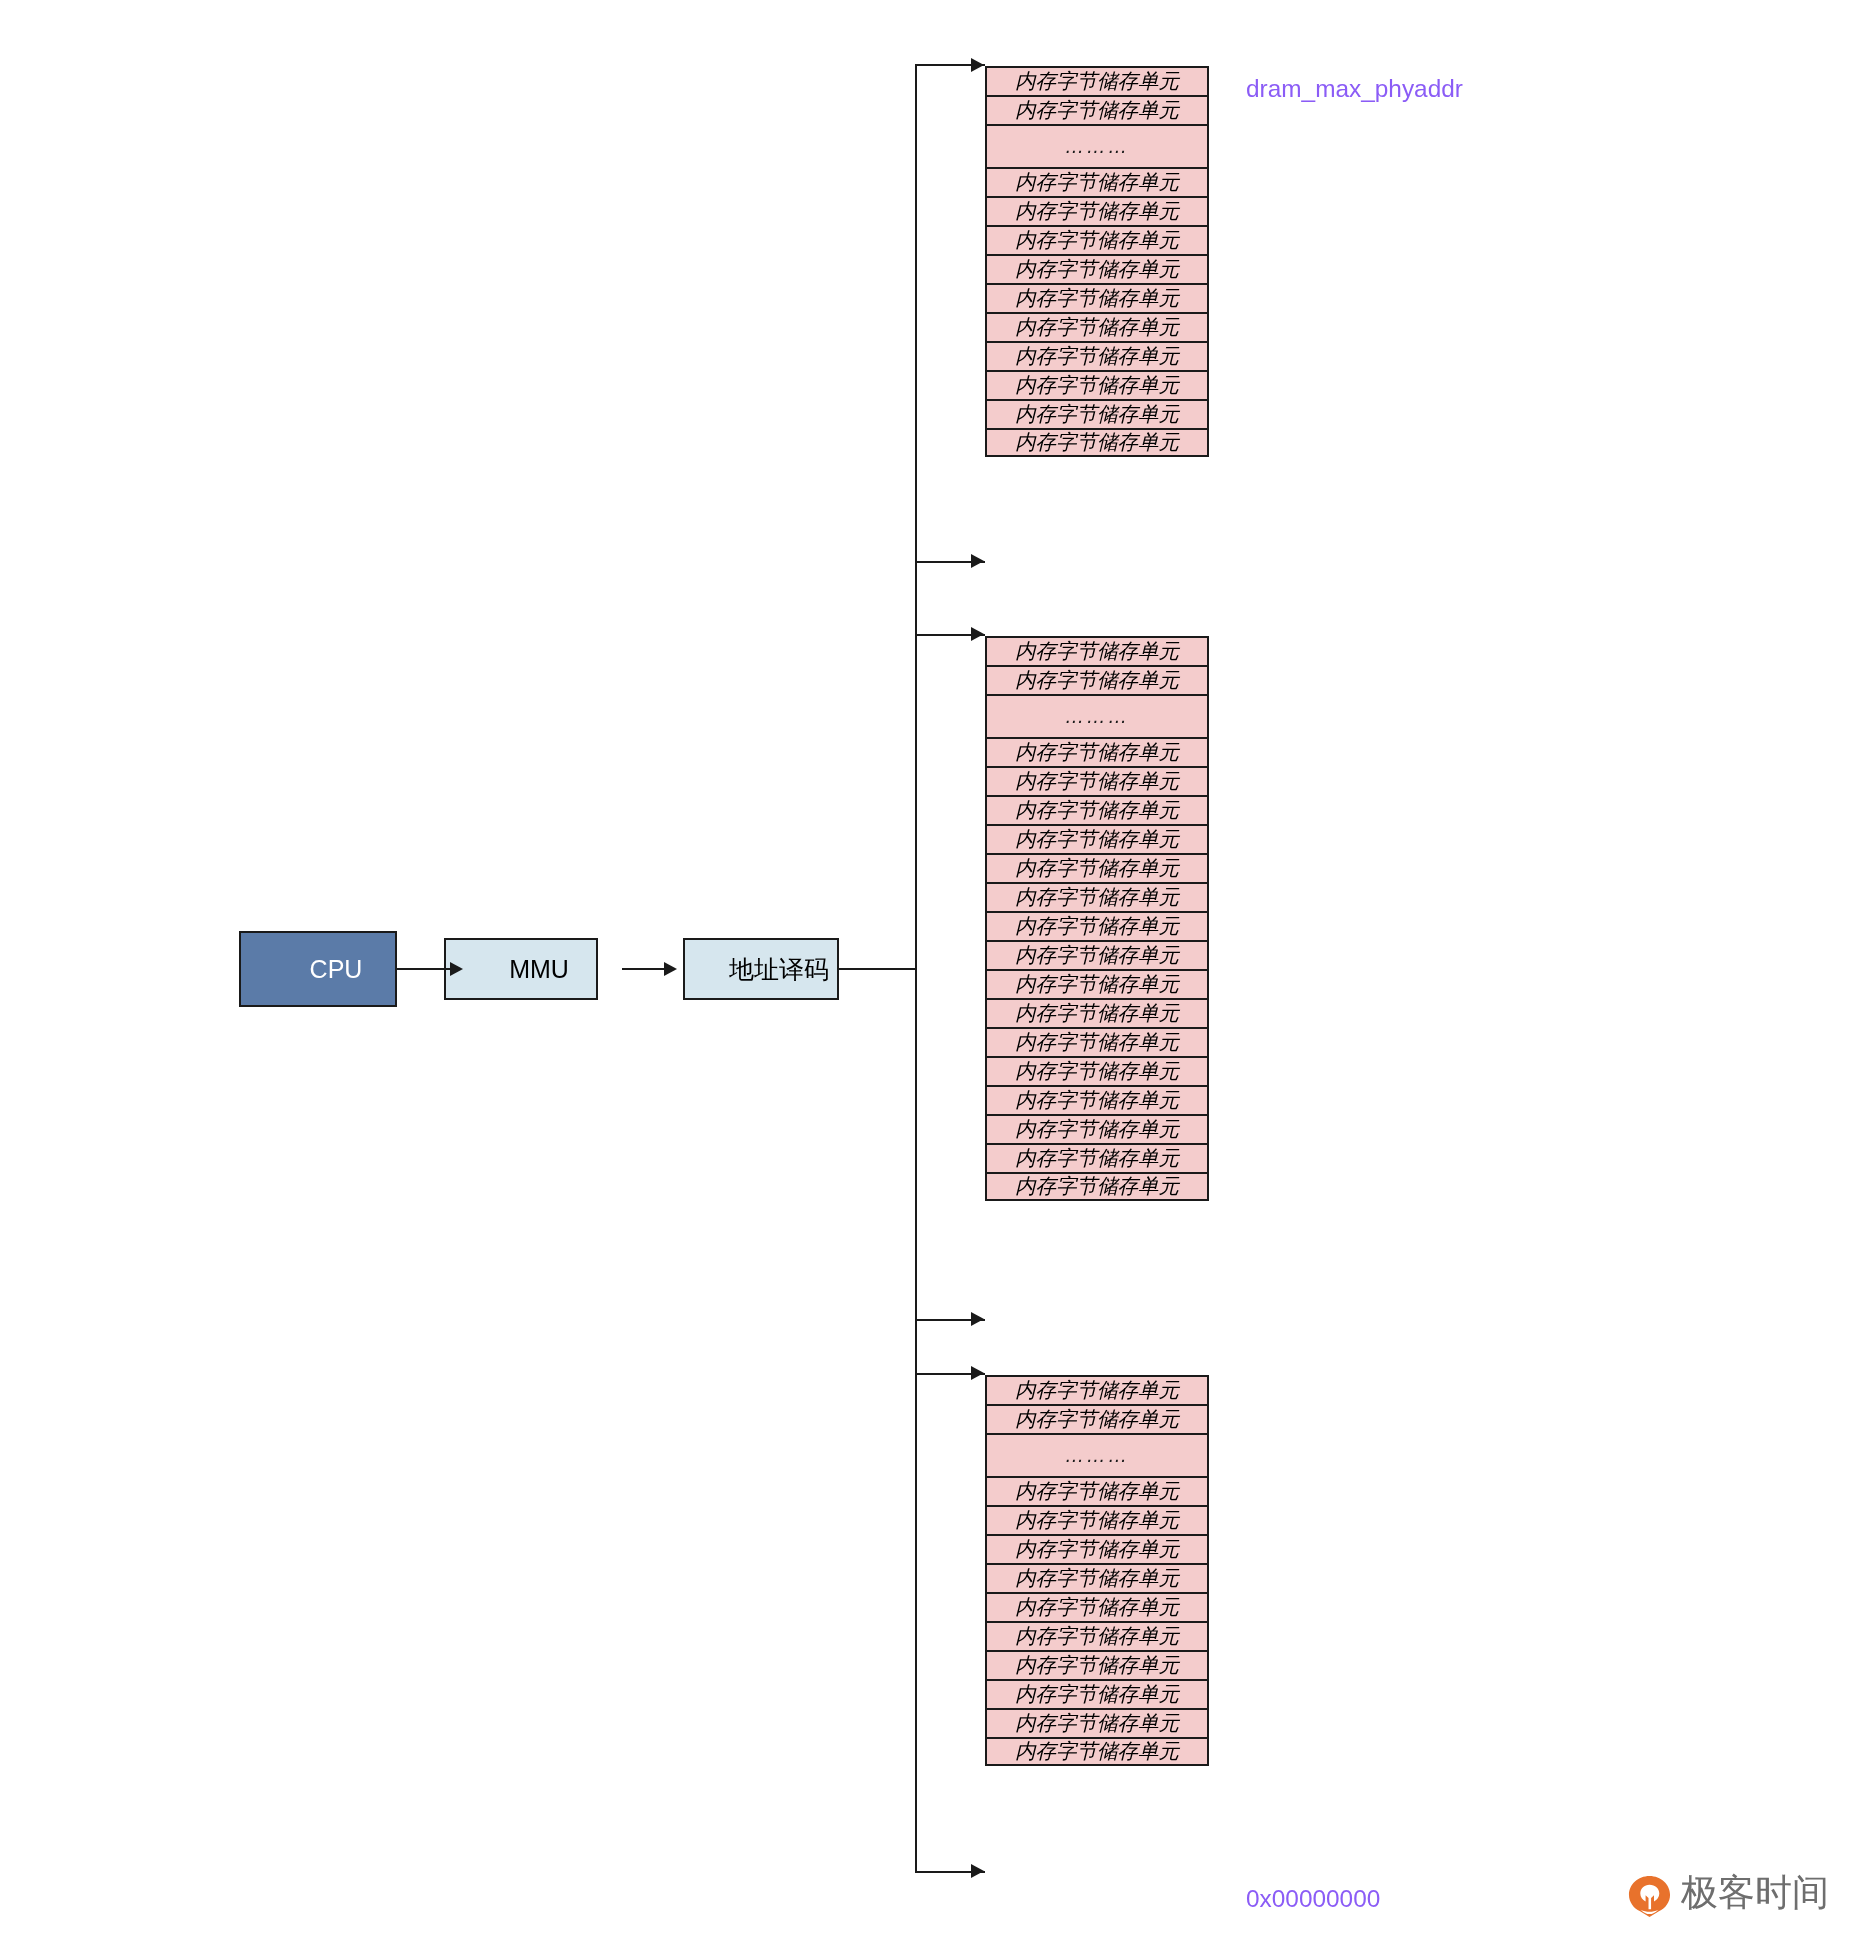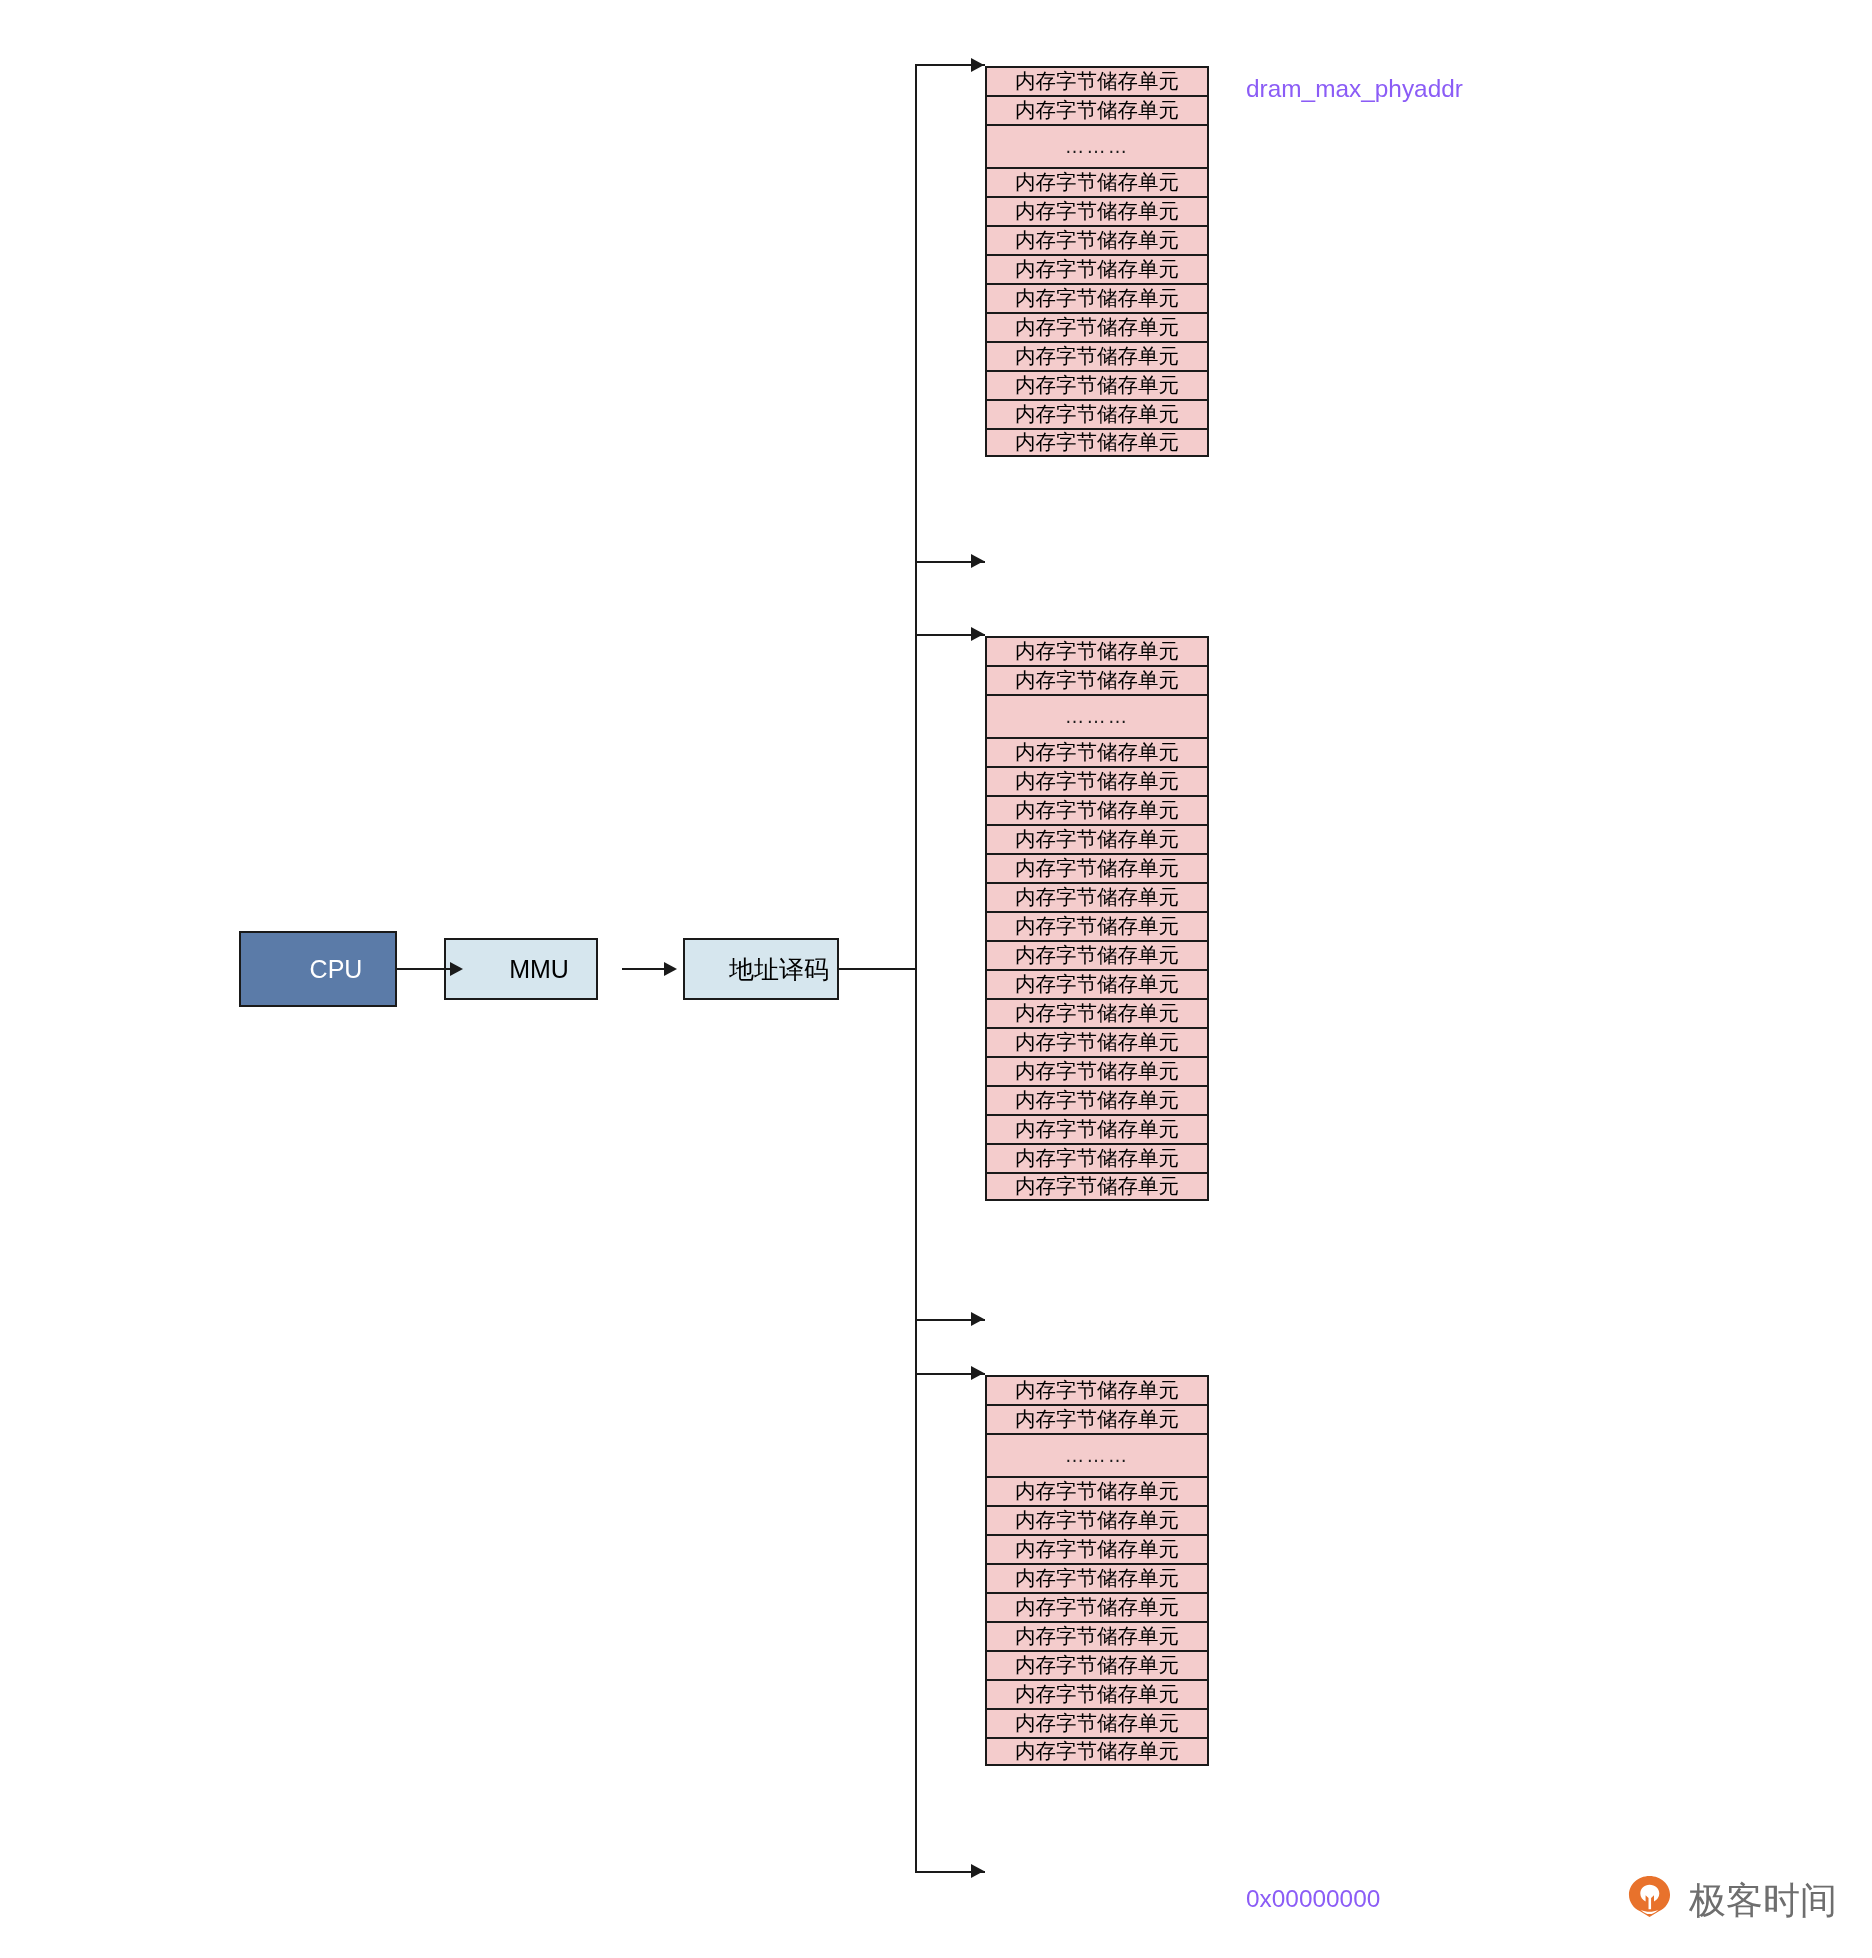--- a/index.html
+++ b/index.html
@@ -40,20 +40,21 @@
   .proc-light {
     background: #d6e6ee;
     color: #000000;
   }
 
   
   .mem-block {
     position: absolute;
     box-sizing: border-box;
     width: 224px;
+    font-style: italic;
   }
   .mem-cell {
     box-sizing: border-box;
     width: 224px;
     height: 29px;
     background: #f4cccc;
     border: 2px solid #1a1a1a;
     border-bottom-width: 0;
     display: flex;
     align-items: center;
@@ -100,22 +101,22 @@
     font-size: 24.4px;
     line-height: 1;
     color: #8b5cf6;
     white-space: nowrap;
   }
 
   
   #watermark {
     position: absolute;
     display: flex;
-    align-items: flex-end;
-    gap: 17px;
+    align-items: flex-start;
+    gap: 9px;
   }
   #watermark .wm-mark {
     width: 45px;
     height: 45px;
     position: relative;
   }
   #watermark .wm-text {
     font-size: 37px;
     color: #6e6e6e;
     line-height: 1;

